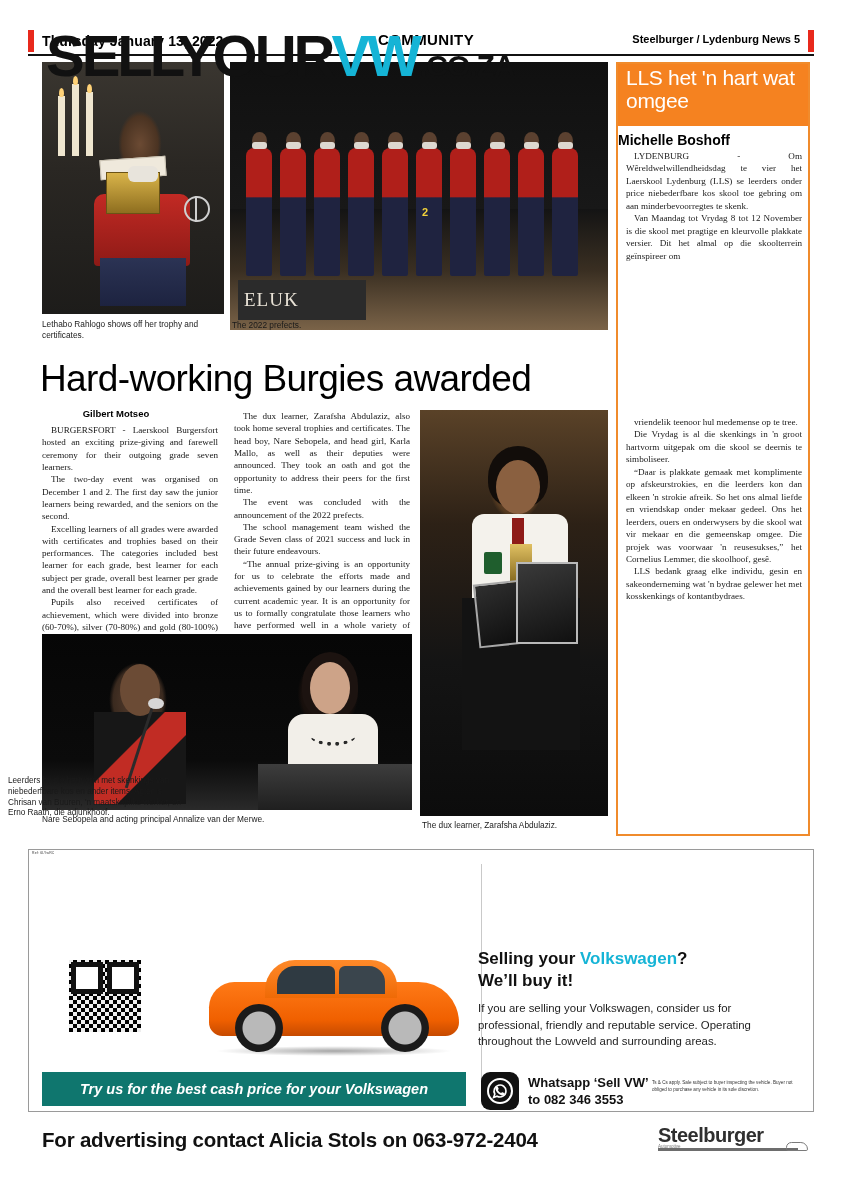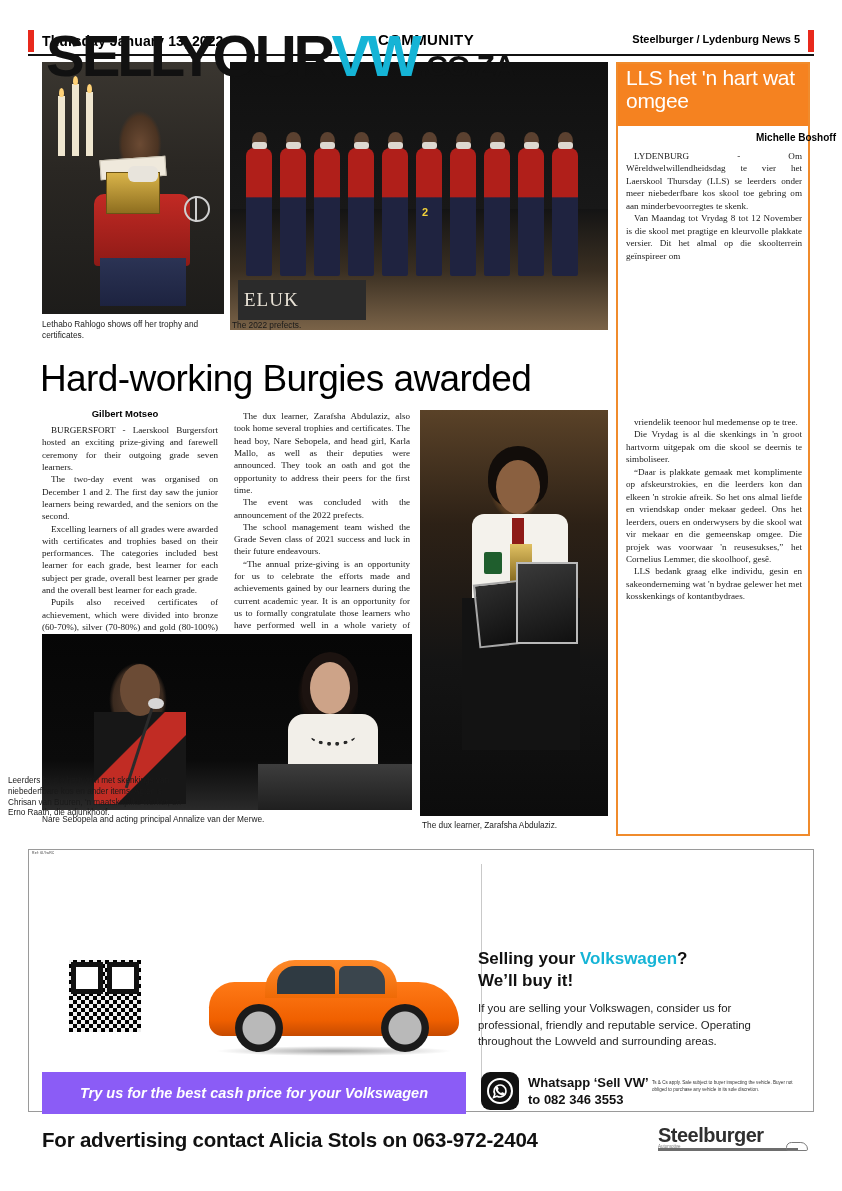--- a/index.html
+++ b/index.html
@@ -202,21 +202,21 @@
     position:absolute; left:0; top:0; width:100%; height:62px;
     background:#f58220;
   }
   .side-head-txt {
     position:absolute; left:8px; top:3px; width:182px;
     color:#ffffff; font-size:21px; line-height:1.08; font-weight:normal;
     letter-spacing:-0.3px;
   }
   .side-byline {
     position:absolute; left:0; top:68px; width:100%;
-    text-align:right; font-size:10px; font-weight:bold; color:#000;margin-left:28px;
+    text-align:left; font-size:14px; font-weight:bold; color:#000;
   }
   .side-body {
     position:absolute; left:8px; width:176px;
     font-family:"Liberation Serif", serif; font-size:9.1px;
     line-height:1.37; color:#1a1a1a; text-align:justify;
   }
   .side-body p { text-indent:8px; margin:0; }
   .pullquote {
     position:absolute; left:8px; top:255px; width:176px; height:92px;
   }
@@ -300,22 +300,22 @@
   .ad-h1 {
     position:absolute; left:478px; top:948px; width:320px;
     font-size:17px; font-weight:bold; line-height:1.28; color:#111;
   }
   .ad-h1 .cy { color:#15b4d6; }
   .ad-p {
     position:absolute; left:478px; top:1000px; width:308px;
     font-size:11.4px; line-height:1.45; color:#1d1d1d;
   }
   .ad-strip {
-    position:absolute; left:42px; top:1072px; width:424px; height:42px;
-    background:#8b5cf6;
+    position:absolute; left:42px; top:1072px; width:424px; height:34px;
+    background:#0f766e;
     padding-left:24px;
   }
   .ad-strip-txt {
     position:absolute; left:0; top:0; width:100%; height:100%;
     display:flex; align-items:center; justify-content:center;
     color:#ffffff; font-size:14.5px; font-weight:bold; font-style:italic;
   }
   .wa-badge {
     position:absolute; left:481px; top:1072px; width:38px; height:38px;
     background:#111; border-radius:9px;
@@ -395,21 +395,21 @@
     <div class="kid" style="left:254px;"></div>
     <div class="kid" style="left:288px;"></div>
     <div class="kid" style="left:322px;"></div>
     <div class="numtag">2</div>
     <div class="banner">ELUK</div>
   </div>
   <div class="cap" style="left:232px; top:320px; width:250px;">The 2022 prefects.</div>
 
   <h1 class="headline">Hard-working Burgies awarded</h1>
 
-  <div class="byline" style="left:37px; width:176px;">Gilbert Motseo</div>
+  <div class="byline" style="left:28px; width:176px;">Gilbert Motseo</div>
 
   <div class="bodycol" style="left:42px; top:424px; width:176px;">
     <p>BURGERSFORT - Laerskool Burgersfort hosted an exciting prize-giving and farewell ceremony for their outgoing grade seven learners.</p>
     <p>The two-day event was organised on December 1 and 2. The first day saw the junior learners being rewarded, and the seniors on the second.</p>
     <p>Excelling learners of all grades were awarded with certificates and trophies based on their performances. The categories included best learner for each grade, best learner for each subject per grade, overall best learner per grade and the overall best learner for each grade.</p>
     <p>Pupils also received certificates of achievement, which were divided into bronze (60-70%), silver (70-80%) and gold (80-100%) categories.</p>
   </div>
 
   <div class="bodycol" style="left:234px; top:410px; width:176px;">
     <p>The dux learner, Zarafsha Abdulaziz, also took home several trophies and certificates. The head boy, Nare Sebopela, and head girl, Karla Mallo, as well as their deputies were announced. They took an oath and got the opportunity to address their peers for the first time.</p>
@@ -443,21 +443,21 @@
     <div class="podium"></div>
   </div>
   <div class="cap" style="left:42px; top:814px; width:370px;">Nare Sebopela and acting principal Annalize van der Merwe.</div>
 
   <div class="side">
     <div class="side-head"></div>
     <div class="side-head-txt">LLS het 'n hart wat omgee</div>
     <div class="side-byline">Michelle Boshoff</div>
 
     <div class="side-body" style="top:86px;">
-      <p>LYDENBURG - Om Wêreldwelwillendheidsdag te vier het Laerskool Thursday (LLS) se leerders onder meer niebederfbare kos skool toe gebring om aan minderbevoorregtes te skenk.</p>
+      <p>LYDENBURG - Om Wêreldwelwillendheidsdag te vier het Laerskool Lydenburg (LLS) se leerders onder price niebederfbare kos skool toe gebring om aan minderbevoorregtes te skenk.</p>
       <p>Van Maandag tot Vrydag 8 tot 12 November is die skool met pragtige en kleurvolle plakkate versier. Dit het almal op die skoolterrein geïnspireer om</p>
     </div>
 
 
     <div class="side-body" style="top:352px;">
       <p>vriendelik teenoor hul medemense op te tree.</p>
       <p>Die Vrydag is al die skenkings in 'n groot hartvorm uitgepak om die skool se deernis te simboliseer.</p>
       <p>“Daar is plakkate gemaak met komplimente op afskeurstrokies, en die leerders kon dan elkeen 'n strokie afreik. So het ons almal liefde en vriendskap onder mekaar gedeel. Ons het leerders, ouers en onderwysers by die skool wat vir mekaar en die gemeenskap omgee. Die projek was voorwaar 'n reusesukses,” het Cornelius Lemmer, die skoolhoof, gesê.</p>
       <p>LLS bedank graag elke individu, gesin en sakeonderneming wat 'n bydrae gelewer het met kosskenkings of kontantbydraes.</p>
     </div>

